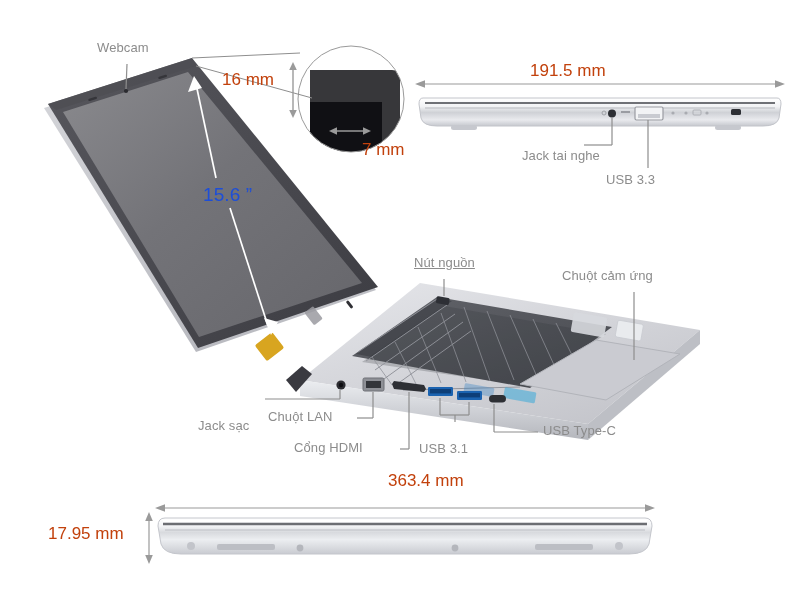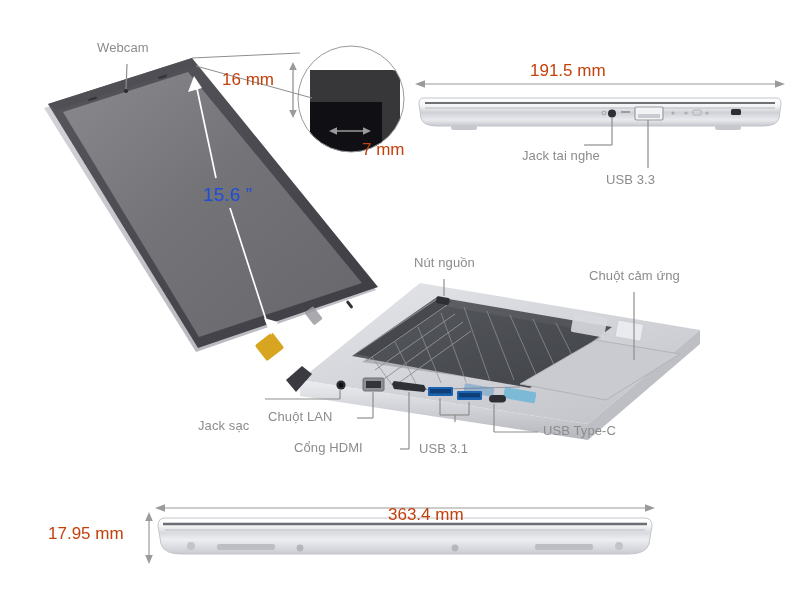--- a/index.html
+++ b/index.html
@@ -175,26 +175,26 @@
   </svg>
 
   <svg style="left:0;top:0;" width="800" height="600">
     <line x1="196" y1="84" x2="216" y2="178" stroke="#ffffff" stroke-width="1.7"></line>
     <path d="M194,76 L188,92 L202,88 Z" fill="#ffffff"></path>
     <line x1="230" y1="208" x2="268" y2="326" stroke="#ffffff" stroke-width="1.7"></line>
     <path d="M271,335 L264,318 L278,322 Z" fill="#ffffff"></path>
   </svg>
   <div class="lbl w" style="left:203px;top:184px;font-size:19px;">15.6 ”</div>
 
-  <div class="lbl" style="left:414px;top:255px;">Nút nguồn</div>
+  <div class="lbl" style="left:414px;top:255px;text-decoration:underline;">Nút nguồn</div>
   <svg style="left:0;top:0;" width="800" height="600">
     <line x1="444" y1="279" x2="444" y2="296" stroke="#8e8e8e" stroke-width="1.2"></line>
   </svg>
 
-  <div class="lbl" style="left:589px;top:268px;text-align:center;">Chuột cảm ứng</div>
+  <div class="lbl" style="left:562px;top:268px;text-align:center;">Chuột cảm ứng</div>
   <svg style="left:0;top:0;" width="800" height="600">
     <line x1="634" y1="292" x2="634" y2="360" stroke="#8e8e8e" stroke-width="1.2"></line>
   </svg>
 
   <div class="lbl" style="left:198px;top:390px;margin-top:28px;">Jack sạc</div>
   <svg style="left:0;top:0;" width="800" height="600">
     <line x1="265" y1="399" x2="340" y2="399" stroke="#8e8e8e" stroke-width="1.2"></line>
     <line x1="340" y1="399" x2="340" y2="390" stroke="#8e8e8e" stroke-width="1.2"></line>
   </svg>
 
@@ -272,21 +272,21 @@
     <circle cx="464" cy="34" r="4" fill="#c2c4ca"></circle>
     <circle cx="145" cy="36" r="3.4" fill="#b4b6bc"></circle>
     <circle cx="300" cy="36" r="3.4" fill="#b4b6bc"></circle>
   </svg>
 
   <svg style="left:155px;top:502px;" width="500" height="12">
     <line x1="6" y1="6" x2="494" y2="6" stroke="#9a9a9a" stroke-width="1.2"></line>
     <path d="M0,6 L10,2.2 L10,9.8 Z" fill="#9a9a9a"></path>
     <path d="M500,6 L490,2.2 L490,9.8 Z" fill="#9a9a9a"></path>
   </svg>
-  <div class="dim" style="left:388px;top:505px;">363.4 mm</div>
+  <div class="dim" style="left:388px;top:471px;">363.4 mm</div>
 
   <svg style="left:142px;top:512px;" width="14" height="52">
     <line x1="7" y1="5" x2="7" y2="47" stroke="#9a9a9a" stroke-width="1.2"></line>
     <path d="M7,0 L3.2,9 L10.8,9 Z" fill="#9a9a9a"></path>
     <path d="M7,52 L3.2,43 L10.8,43 Z" fill="#9a9a9a"></path>
   </svg>
   <div class="dim" style="left:48px;top:524px;">17.95 mm</div>
 
 </div>
 

